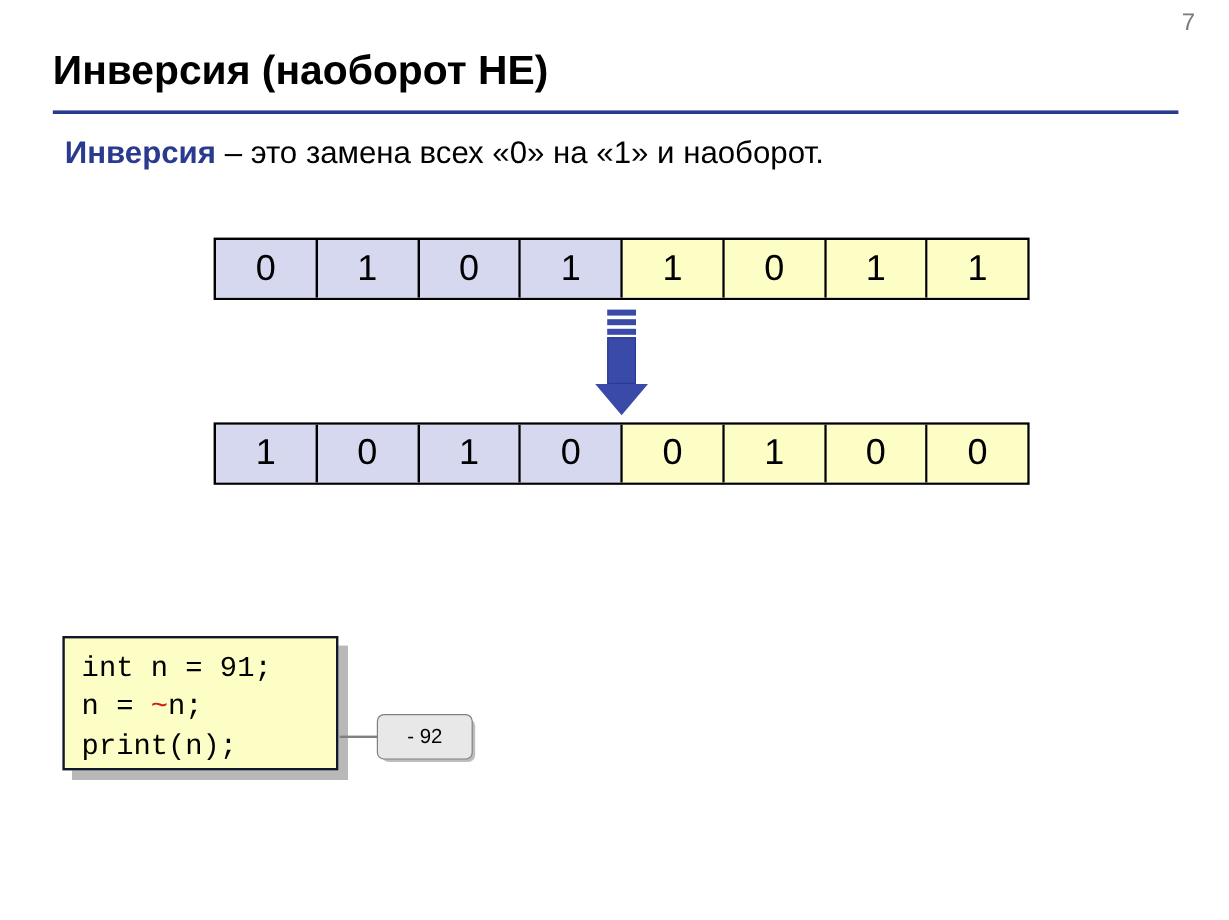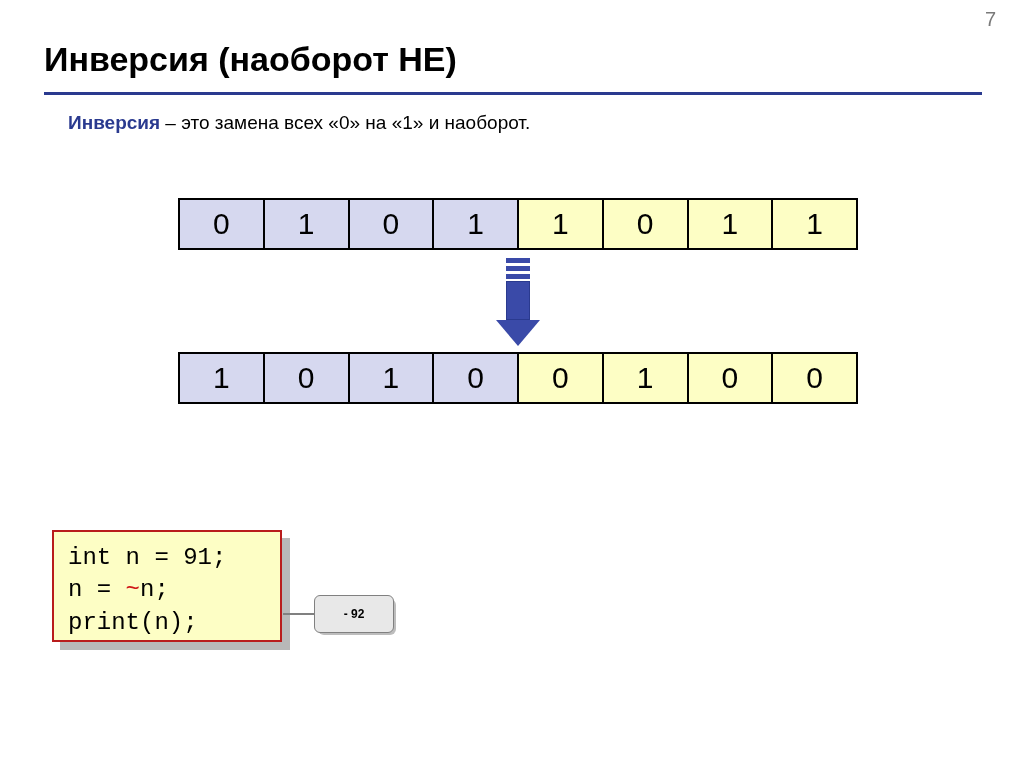--- a/index.html
+++ b/index.html
@@ -31,22 +31,22 @@
     position: absolute;
     top: 92px;
     left: 44px;
     width: 938px;
     height: 3px;
     background: #2a3a8f;
   }
   .definition {
     position: absolute;
     top: 112px;
-    left: 68px;
-    font-size: 19px;
+    left: 54px;
+    font-size: 26px;
   }
   .definition .term {
     color: #2a3a8f;
     font-weight: bold;
   }
   .bits-container {
     position: absolute;
     left: 178px;
     width: 680px;
   }
@@ -114,21 +114,21 @@
     top: 8px;
     width: 230px;
     height: 112px;
     background: #b8b8b8;
   }
   .code-box {
     position: relative;
     width: 230px;
     min-height: 112px;
     background: #fdfec5;
-    border: 2px solid #b91c1c;
+    border: 2px solid #0f172a;
     box-sizing: border-box;
     padding: 10px 14px 0 14px;
     font-family: "Courier New", monospace;
     font-size: 24px;
     line-height: 1.35;
     white-space: pre;
   }
   .tilde { color: #d01818; }
   .result-box-wrap {
     position: absolute;
@@ -147,22 +147,22 @@
   .result-box {
     position: relative;
     width: 78px;
     height: 36px;
     background: #e8e8e8;
     border: 1.5px solid #808080;
     border-radius: 6px;
     display: flex;
     align-items: center;
     justify-content: center;
-    font-size: 12px;
-    font-weight: bold;
+    font-size: 17px;
+    font-weight: normal;
     color: #000;
   }
   .connector {
     position: absolute;
     left: 283px;
     top: 613px;
     width: 32px;
     height: 2px;
     background: #808080;
   }

